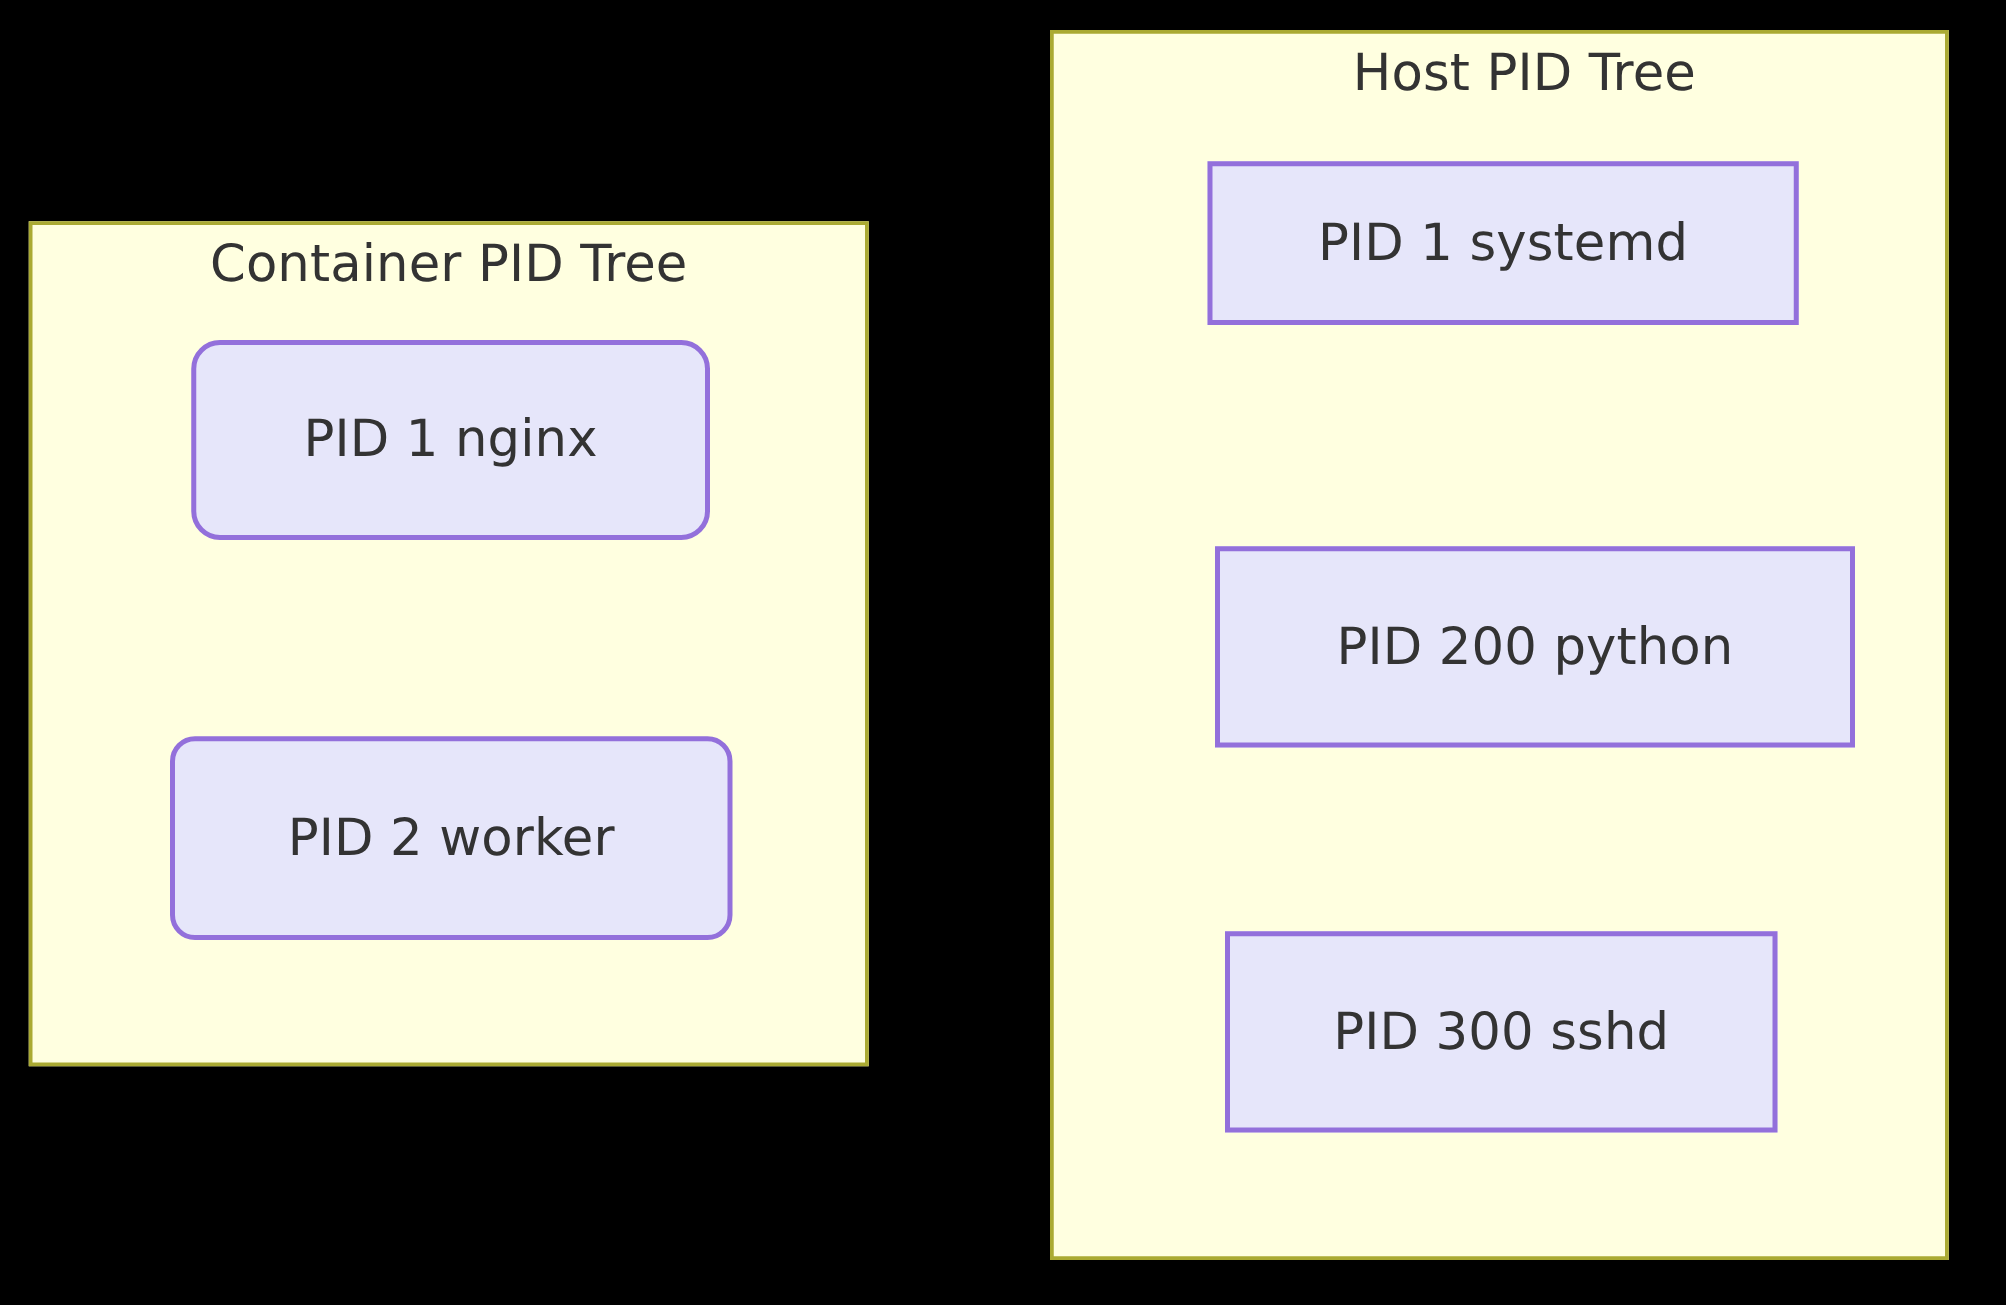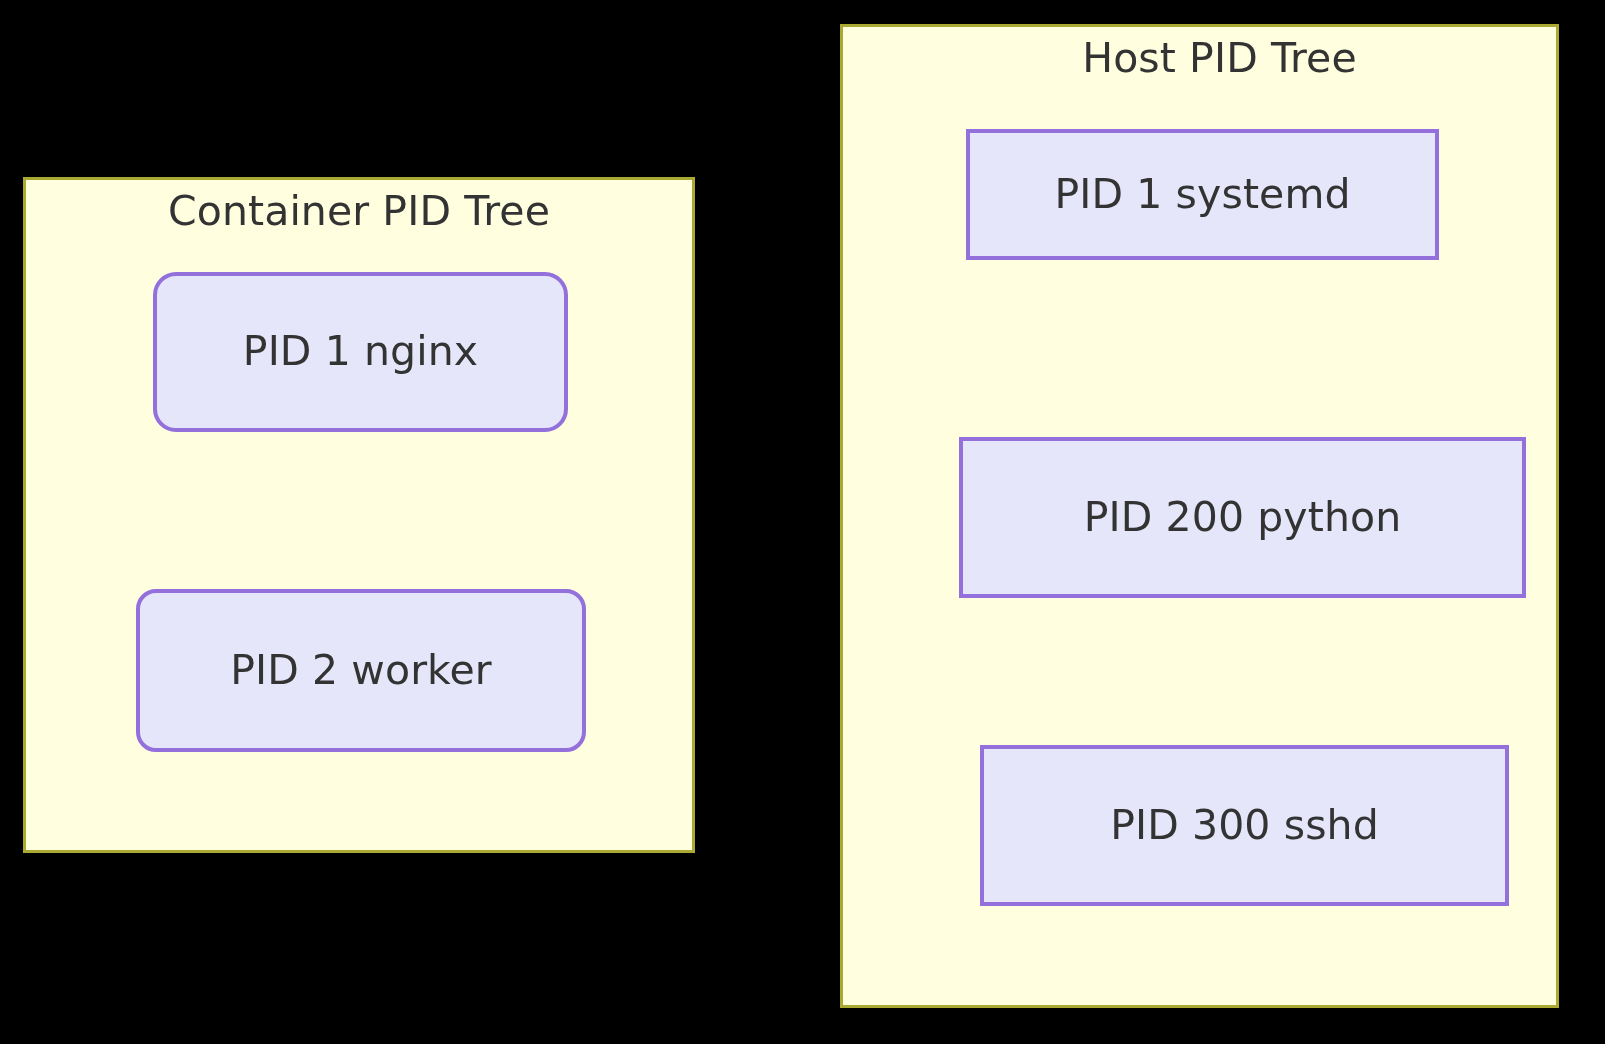--- a/index.html
+++ b/index.html
@@ -54,22 +54,22 @@
   
   #panel-container        { left: 23px;  top: 177px; width: 672px; height: 676px; }
   #panel-container .panel-title { top: 10px; }
   #node-container-0       { left: 127px; top: 92px; width: 415px; height: 160px; border-radius: 23px; }
   #node-container-1       { left: 110px; top: 409px; width: 450px; height: 163px; border-radius: 20px; }
 
   
   #panel-host             { left: 840px; top: 24px;  width: 719px; height: 984px; }
   #panel-host .panel-title { top: 10px; padding-left: 40px; }
   #node-host-0            { left: 123px; top: 102px; width: 473px; height: 131px; }
-  #node-host-1            { left: 116px; top: 410px; width: 567px; height: 161px; }
-  #node-host-2            { left: 137px; top: 718px; width: 529px; height: 161px; }
+  #node-host-1            { left: 129px; top: 410px; width: 512px; height: 161px; }
+  #node-host-2            { left: 137px; top: 718px; width: 442px; height: 161px; }
 </style>
 </head>
 <body>
 
 <div id="canvas">
 
   <div class="panel" id="panel-container">
 
     <div class="panel-title">Container PID Tree</div>
 

